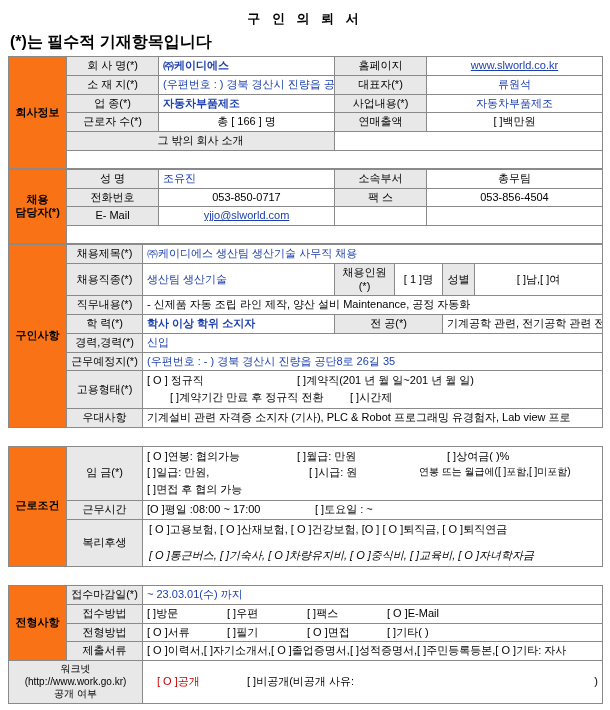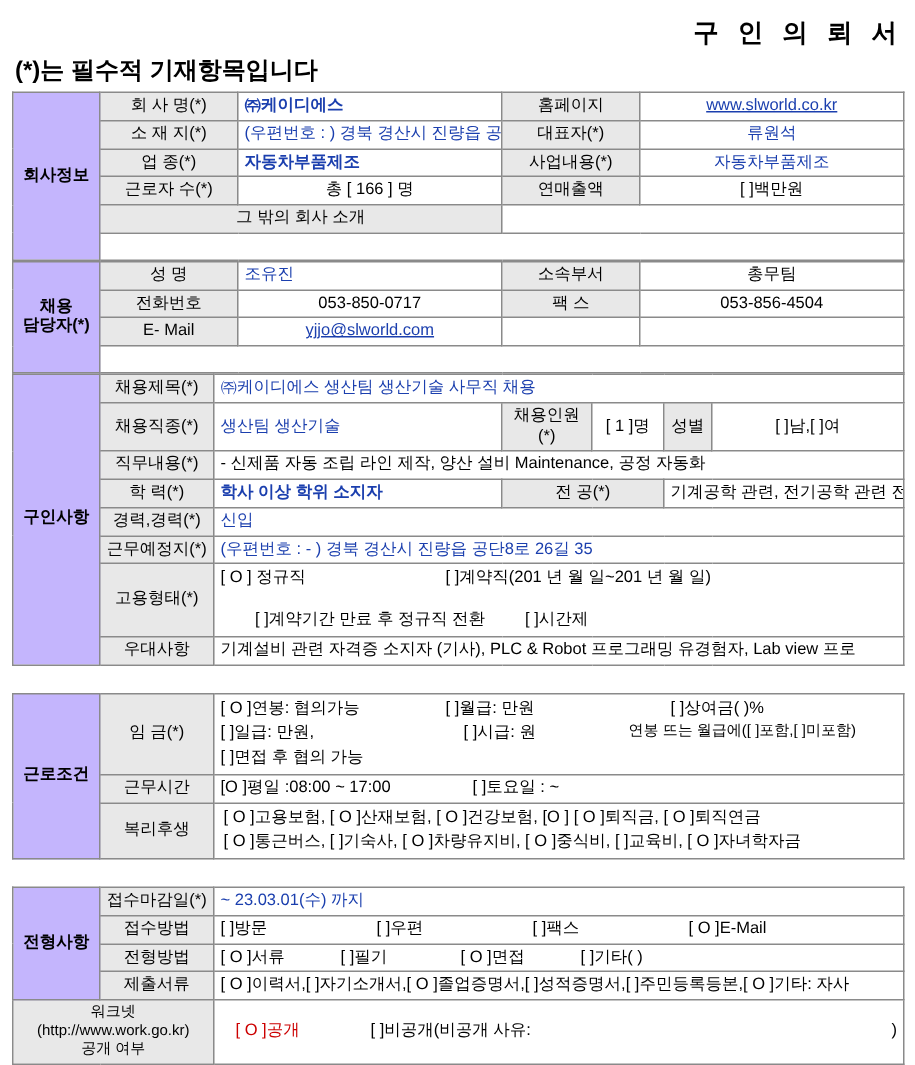--- a/index.html
+++ b/index.html
@@ -10,22 +10,22 @@
   body {
     width: 610px; height: 710px;
     font-family: "Liberation Sans", sans-serif;
     font-size: 11px;
     color: #000000;
     overflow: hidden;
   }
   .page { padding: 6px 8px 0 8px; }
 
   .doc-title {
-    text-align: right;
-    font-size: 17px;
+    text-align: center;
+    font-size: 13px;
     font-weight: bold;
     letter-spacing: 4px;
     margin: 4px 0 4px 0;
   }
   .req-note {
     font-size: 16px;
     font-weight: bold;
     margin: 0 0 3px 2px;
   }
 
@@ -36,21 +36,21 @@
   }
   table.grid td {
     border: 1px solid #8a8a8a;
     padding: 2px 4px;
     vertical-align: middle;
     height: 18px;
     font-size: 11px;
     line-height: 1.25;
   }
   .hdr-left {
-    background: #c4b5fd;
+    background: #f97316;
     text-align: center;
     font-weight: bold;
   }
   .lbl {
     background: #e8e8e8;
     text-align: center;
   }
   .val { background: #ffffff; }
   .c { text-align: center; }
   .l { text-align: left; }
@@ -204,21 +204,21 @@
         <td class="lbl">근무예정지(*)</td>
         <td class="val l blue nowrap" colspan="5">(우편번호 : - )   경북 경산시 진량읍 공단8로 26길 35</td>
       </tr>
       <tr>
         <td class="lbl">고용형태(*)</td>
         <td class="val" colspan="5" style="padding:3px 4px;">
           <div style="display:flex;">
             <span style="width:150px">[ O  ] 정규직</span>
             <span>[          ]계약직(201  년  월  일~201  년  월  일)</span>
           </div>
-          <div style="display:flex; margin-top:14px;padding-left:23px;">
+          <div style="display:flex; margin-top:3px;padding-left:23px;">
             <span style="width:180px">[          ]계약기간 만료 후 정규직 전환</span>
             <span>[          ]시간제</span>
           </div>
         </td>
       </tr>
       <tr>
         <td class="lbl">우대사항</td>
         <td class="val l nowrap" colspan="5">기계설비 관련 자격증 소지자 (기사), PLC &amp; Robot 프로그래밍 유경험자, Lab view 프로</td>
       </tr>
     </tbody>
@@ -264,21 +264,21 @@
           <div style="display:flex;">
             <span style="width:168px">[O  ]평일 :08:00 ~ 17:00</span>
             <span>[   ]토요일 : ~</span>
           </div>
         </td>
       </tr>
       <tr>
         <td class="lbl">복리후생</td>
         <td class="val" style="padding:3px 6px;">
           <div class="nowrap">[ O ]고용보험, [ O ]산재보험, [ O ]건강보험, [O  ] [ O ]퇴직금, [ O ]퇴직연금</div>
-          <div class="nowrap" style="margin-top:3px;">[ O ]통근버스, [ ]기숙사, [ O ]차량유지비, [ O ]중식비, [  ]교육비, [ O ]자녀학자금</div>
+          <div class="nowrap" style="margin-top:13px;font-style:italic;">[ O ]통근버스, [ ]기숙사, [ O ]차량유지비, [ O ]중식비, [  ]교육비, [ O ]자녀학자금</div>
         </td>
       </tr>
     </tbody>
   </table>
 
   <table class="grid spacer">
       <tbody>
         <tr class="spacer-row">
           <td></td>
         </tr>
@@ -293,21 +293,21 @@
     </colgroup>
     <tbody>
       <tr>
         <td class="hdr-left" rowspan="4">전형사항</td>
         <td class="lbl">접수마감일(*)</td>
         <td class="val l blue">~ 23.03.01(수) 까지</td>
       </tr>
       <tr>
         <td class="lbl">접수방법</td>
         <td class="val">
-          <div style="display:flex;gap:24px;">
+          <div style="display:flex;">
             <span style="width:80px">[ ]방문</span>
             <span style="width:80px">[ ]우편</span>
             <span style="width:80px">[  ]팩스</span>
             <span>[ O ]E-Mail</span>
           </div>
         </td>
       </tr>
       <tr>
         <td class="lbl">전형방법</td>
         <td class="val">

